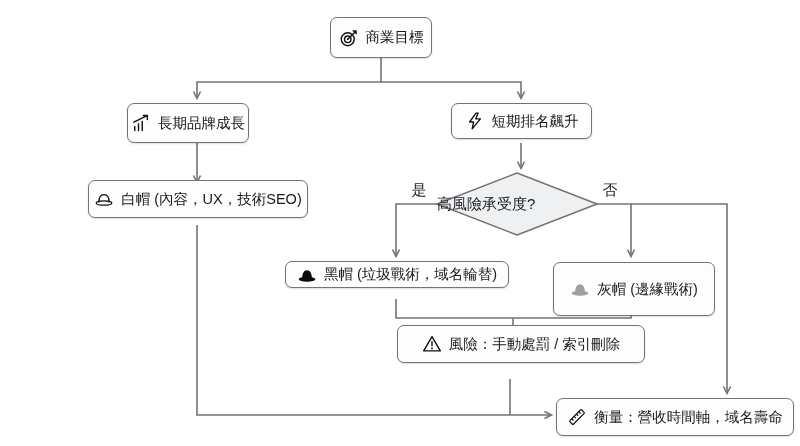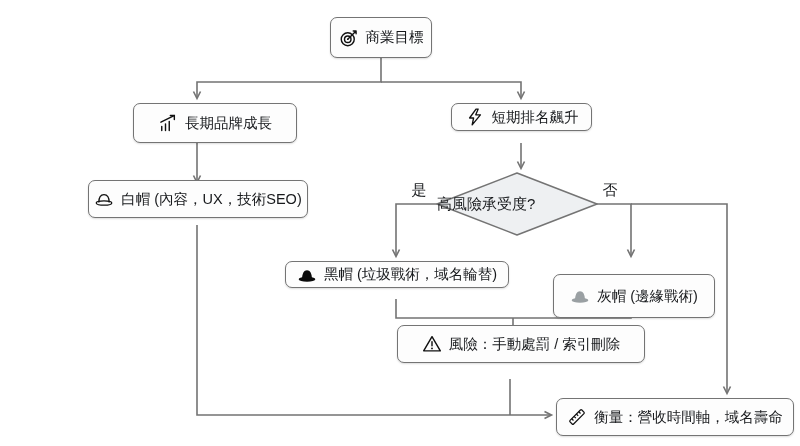--- a/index.html
+++ b/index.html
@@ -74,34 +74,34 @@
         <circle cx="10.5" cy="13.5" r="7.8"></circle>
             <circle cx="10.5" cy="13.5" r="3.9"></circle>
         <path d="M10.5 13.5 L20.5 3.5 M20.5 3.5 v3.4 M20.5 3.5 h-3.4"></path>
           </g>
         <circle cx="10.5" cy="13.5" r="1" fill="currentColor"></circle>
         </svg>
     </span>
     <span class="label">商業目標</span>
   </div>
 
-  <div class="node" style="left:133px;top:103px;width:164px;height:40px">
+  <div class="node" style="left:127px;top:103px;width:122px;height:40px">
     <span class="icon">
       <svg viewBox="0 0 24 24">
           <g fill="none" stroke="currentColor" stroke-width="1.7" stroke-linecap="round">
         <path d="M4.5 21 V16 M9 21 V13 M13.5 21 V10"></path>
         <path d="M3.5 11 L19.3 3.2"></path>
             <path d="M14.8 3 H19.6 V7.8"></path>
           </g>
         </svg>
     </span>
     <span class="label">長期品牌成長</span>
   </div>
 
-  <div class="node" style="left:451px;top:103px;width:141px;height:28px">
+  <div class="node" style="left:451px;top:103px;width:141px;height:36px">
     <span class="icon">
       <svg viewBox="0 0 24 24">
           <path d="M13.2 2.5 L5.5 13.2 H10.3 L8.6 21.5 L18.5 9.4 H12.9 L15.8 2.5 Z" fill="none" stroke="currentColor" stroke-width="1.6" stroke-linejoin="round"></path>
         </svg>
     </span>
     <span class="label">短期排名飆升</span>
   </div>
 
   <div class="node" style="left:88px;top:180px;width:220px;height:38px">
     <span class="icon">
@@ -125,21 +125,21 @@
       <svg viewBox="0 0 24 24">
           <g fill="#0b0b0b">
         <ellipse cx="12" cy="17" rx="10" ry="3"></ellipse>
         <path d="M6 17.5 C6 10 8.4 6.2 12 6.2 C15.6 6.2 18 10 18 17.5 Z"></path>
           </g>
         </svg>
     </span>
     <span class="label">黑帽 (垃圾戰術，域名輪替)</span>
   </div>
 
-  <div class="node" style="left:553px;top:274px;width:162px;height:44px">
+  <div class="node" style="left:553px;top:262px;width:162px;height:54px">
     <span class="icon">
       <svg viewBox="0 0 24 24">
           <g style="fill:var(--gray-hat)">
         <ellipse cx="12" cy="17" rx="10" ry="3"></ellipse>
         <path d="M6 17.5 C6 10 8.4 6.2 12 6.2 C15.6 6.2 18 10 18 17.5 Z"></path>
           </g>
         </svg>
     </span>
     <span class="label">灰帽 (邊緣戰術)</span>
   </div>

